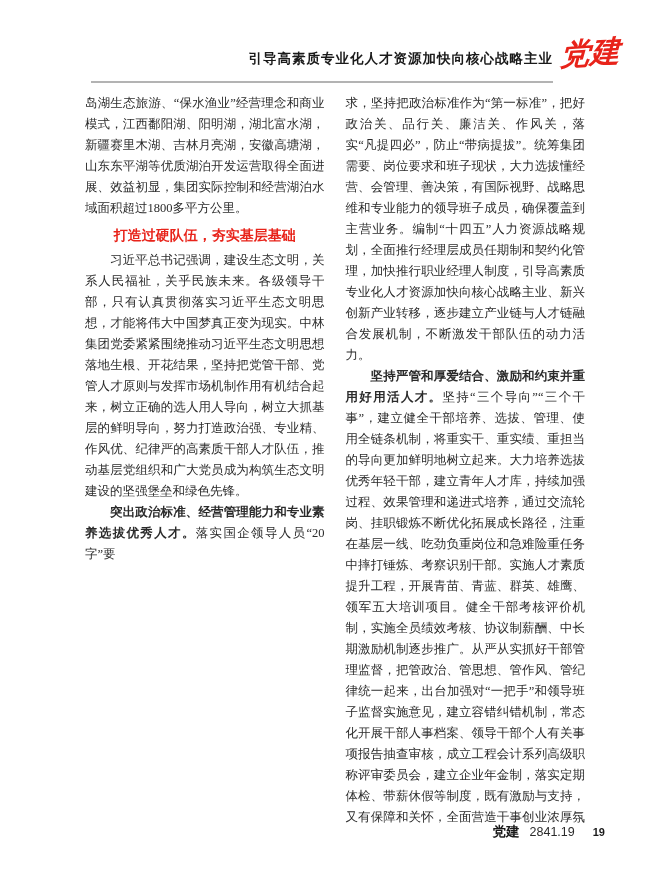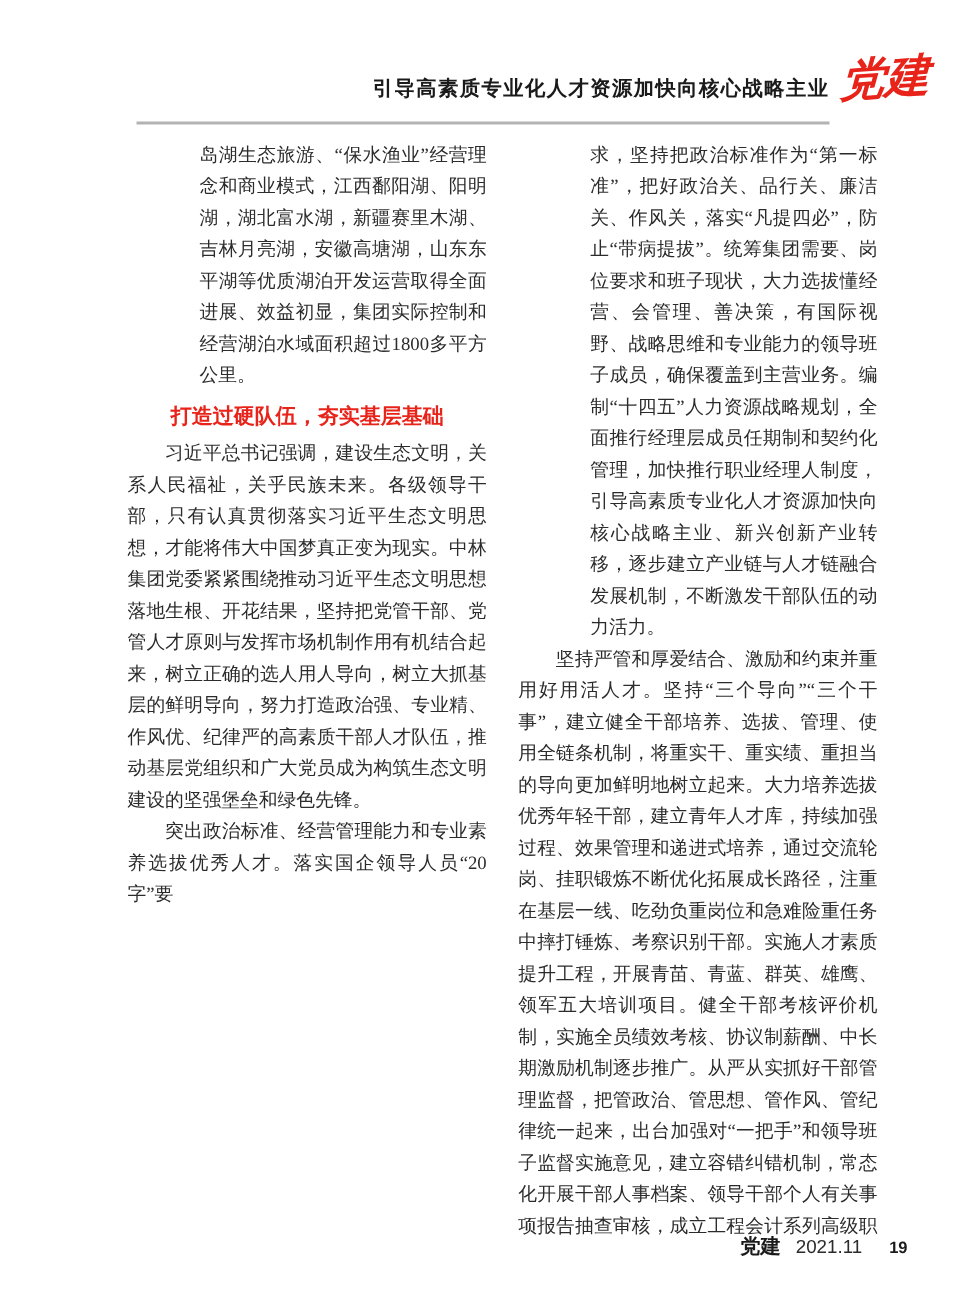--- a/index.html
+++ b/index.html
@@ -55,23 +55,23 @@
     flex: 1 1 0;
     font-size: 12.5px;
     line-height: 21px;
     text-align: justify;
     text-justify: inter-ideograph;
   }
   .col p {
     margin: 0;
     text-indent: 2em;
   }
-  .col p.noindent { text-indent: 0; margin-left: 48px; }
+  .col p.noindent { text-indent: 0; }
   .lead {
-    font-weight: normal;
+    font-weight: bold;
     font-family: "Liberation Sans", sans-serif;
   }
   h2.section-heading {
     font-family: "Liberation Sans", sans-serif;
     font-weight: bold;
     font-size: 14px;
     line-height: 21px;
     text-align: center;
     margin: 6px 0 4px 0;
   }
@@ -110,16 +110,16 @@
 
     <section class="col" style="color: rgb(43, 43, 43);">
       <p class="noindent">求，坚持把政治标准作为“第一标准”，把好政治关、品行关、廉洁关、作风关，落实“凡提四必”，防止“带病提拔”。统筹集团需要、岗位要求和班子现状，大力选拔懂经营、会管理、善决策，有国际视野、战略思维和专业能力的领导班子成员，确保覆盖到主营业务。编制“十四五”人力资源战略规划，全面推行经理层成员任期制和契约化管理，加快推行职业经理人制度，引导高素质专业化人才资源加快向核心战略主业、新兴创新产业转移，逐步建立产业链与人才链融合发展机制，不断激发干部队伍的动力活力。</p>
       <p><span class="lead">坚持严管和厚爱结合、激励和约束并重用好用活人才。</span><span>坚持“三个导向”“三个干事”，建立健全干部培养、选拔、管理、使用全链条机制，将重实干、重实绩、重担当的导向更加鲜明地树立起来。大力培养选拔优秀年轻干部，建立青年人才库，持续加强过程、效果管理和递进式培养，通过交流轮岗、挂职锻炼不断优化拓展成长路径，注重在基层一线、吃劲负重岗位和急难险重任务中摔打锤炼、考察识别干部。实施人才素质提升工程，开展青苗、青蓝、群英、雄鹰、领军五大培训项目。健全干部考核评价机制，实施全员绩效考核、协议制薪酬、中长期激励机制逐步推广。从严从实抓好干部管理监督，把管政治、管思想、管作风、管纪律统一起来，出台加强对“一把手”和领导班子监督实施意见，建立容错纠错机制，常态化开展干部人事档案、领导干部个人有关事项报告抽查审核，成立工程会计系列高级职称评审委员会，建立企业年金制，落实定期体检、带薪休假等制度，既有激励与支持，又有保障和关怀，全面营造干事创业浓厚氛围。</span></p>
 
     </section>
 
   </main>
 
   <footer class="page-footer">
-    <span class="footer-magazine">党建</span><span class="footer-issue">2021.11</span><span class="footer-page">19</span>
+    <span class="footer-magazine">党建</span><span class="footer-issue">2841.19</span><span class="footer-page">19</span>
   </footer>
 
 </div>
 
 </body></html>

